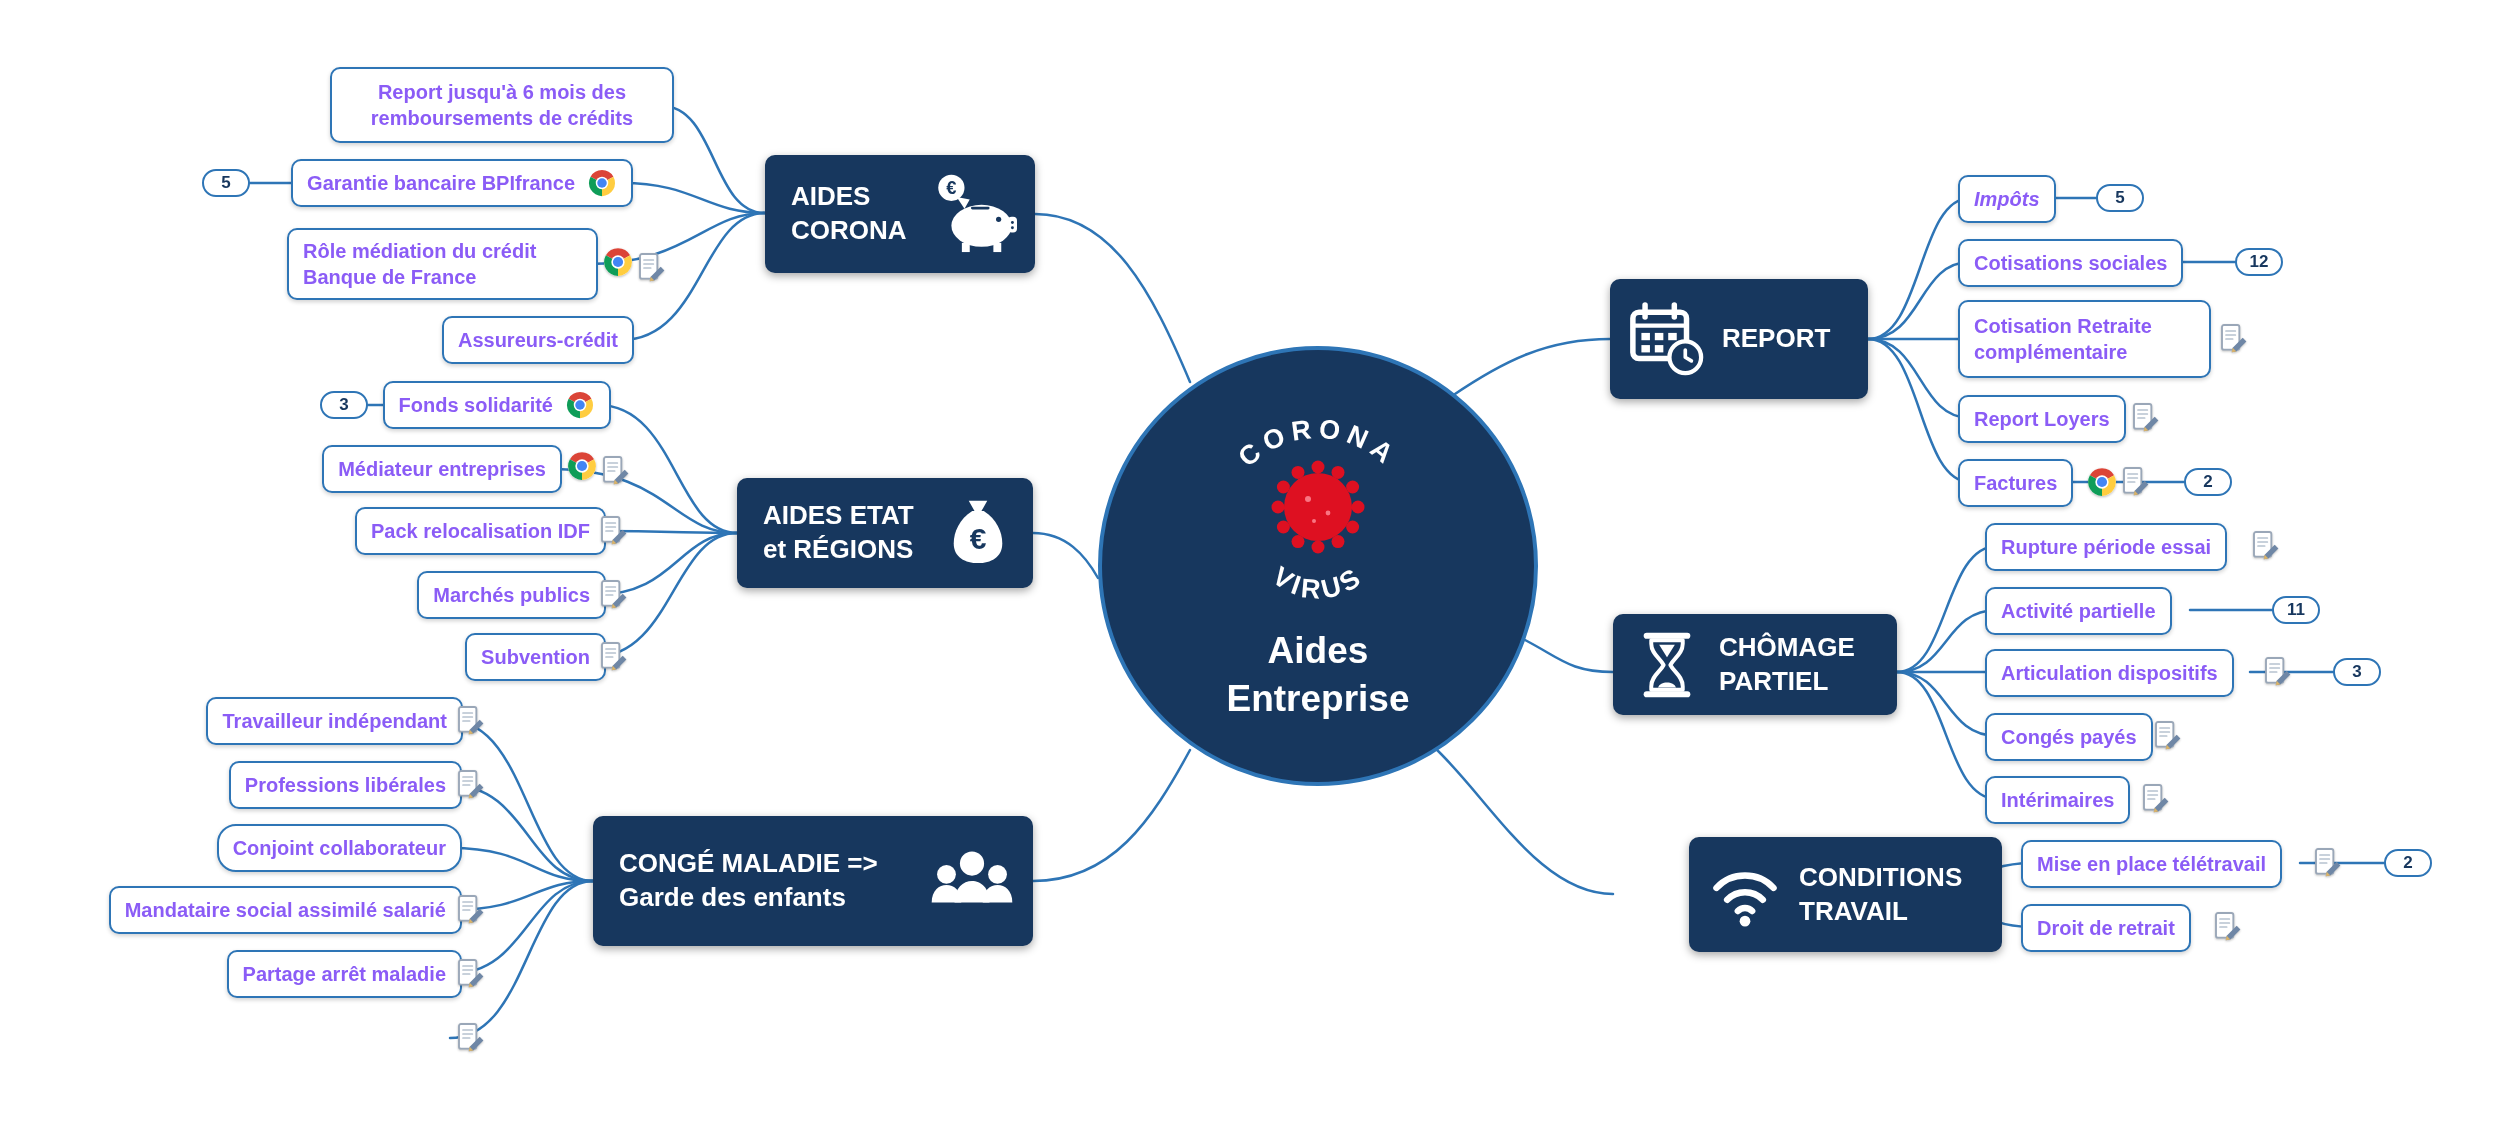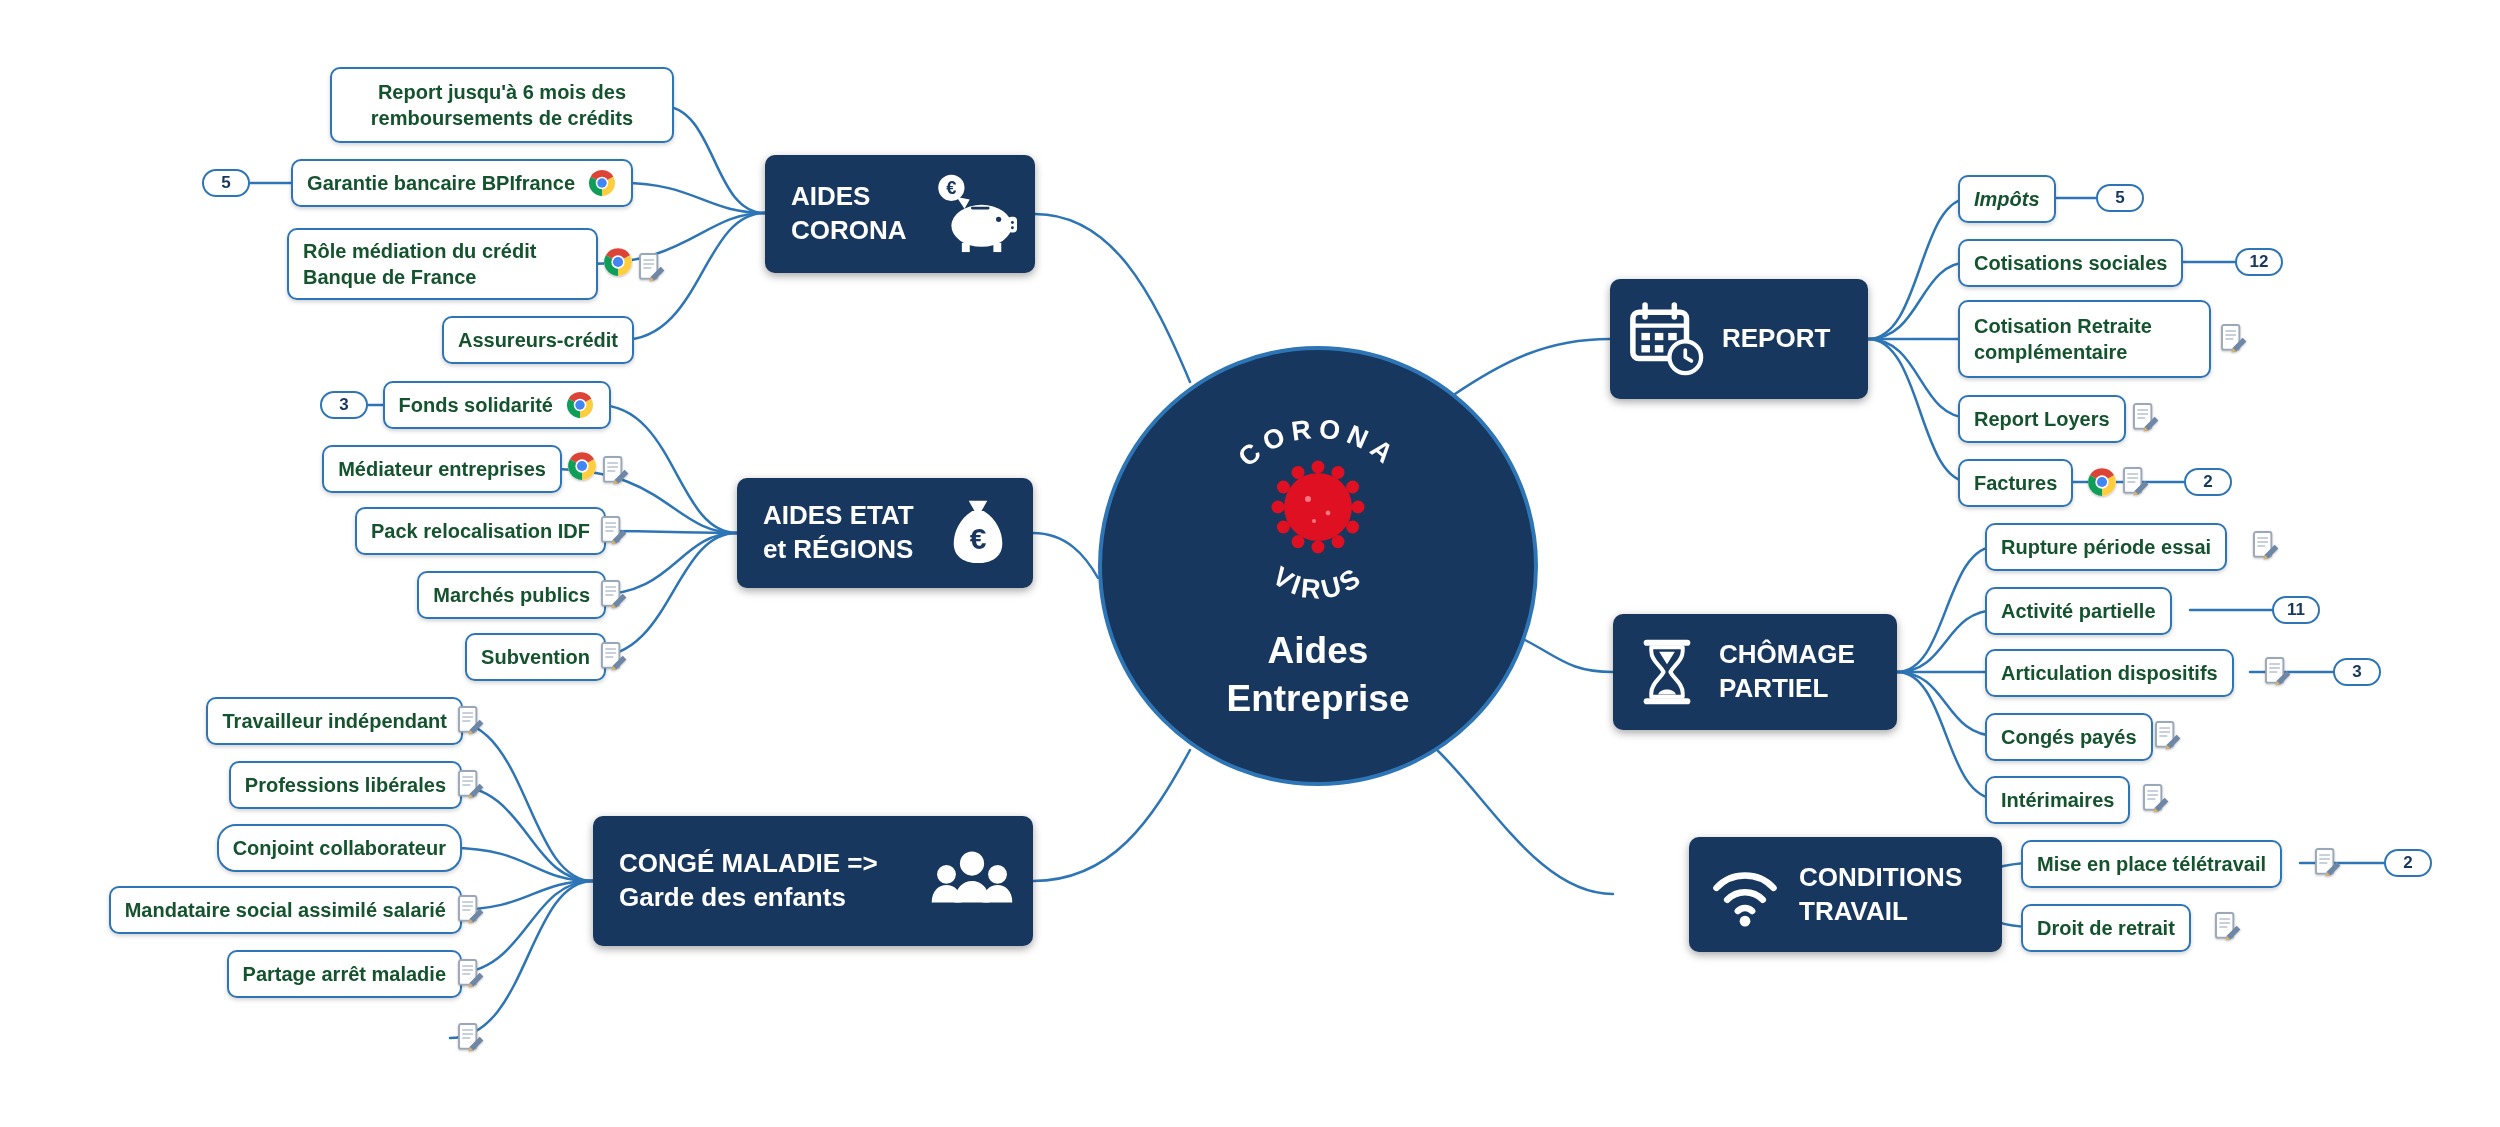--- a/index.html
+++ b/index.html
@@ -4,21 +4,21 @@
 <style>
   * { margin:0; padding:0; box-sizing:border-box; }
   html,body { background:#ffffff; }
   body { font-family:"Liberation Sans", sans-serif; }
   .canvas { position:relative; width:2500px; height:1127px; background:#ffffff; overflow:hidden; }
   .connectors { position:absolute; left:0; top:0; z-index:1; }
   .connectors path { stroke:#2E75B6; stroke-width:2.5; fill:none; stroke-linecap:round; }
 
   .child { position:absolute; z-index:3; background:#ffffff; border:2.5px solid #2E75B6;
            border-radius:10px; display:flex; align-items:center; justify-content:center;
-           color:#14532d; font-weight:700; font-size:20px; padding:0 14px; height:48px;
+           color:#8b5cf6; font-weight:700; font-size:20px; padding:0 14px; height:48px;
            white-space:nowrap; box-shadow:0 2px 4px rgba(0,0,0,.18); }
   .child.two-line { white-space:normal; line-height:1.3; text-align:center; }
   .child.left-align { justify-content:flex-start; text-align:left; }
   .child.has-icon { gap:12px;text-align:right; }
   .inline-ic svg { width:30px; height:30px; display:block; }
 
   .chip { position:absolute; z-index:4; }
   .chip svg { width:32px; height:32px; display:block; filter:drop-shadow(0 1px 1px rgba(0,0,0,.25)); }
 
   .badge { position:absolute; z-index:4; width:48px; height:28px; background:#ffffff;
@@ -240,21 +240,21 @@
         <svg width="78" height="78" viewBox="0 0 64 64">
           <use href="#ic-calendar"></use>
         </svg>
       </span>
     <div class="mt-label">
       <span>REPORT</span>
         <span></span>
     </div>
   </div>
 
-  <div class="main-topic icon-left" style="left:1613px;top:614px;width:284px;height:116px;">
+  <div class="main-topic icon-left" style="left:1613px;top:614px;width:284px;height:101px;">
     <span class="mt-icon">
         <svg width="72" height="72" viewBox="0 0 64 64">
           <use href="#ic-hourglass"></use>
         </svg>
       </span>
     <div class="mt-label">
       <span>CHÔMAGE</span>
         <span>PARTIEL</span>
     </div>
   </div>

